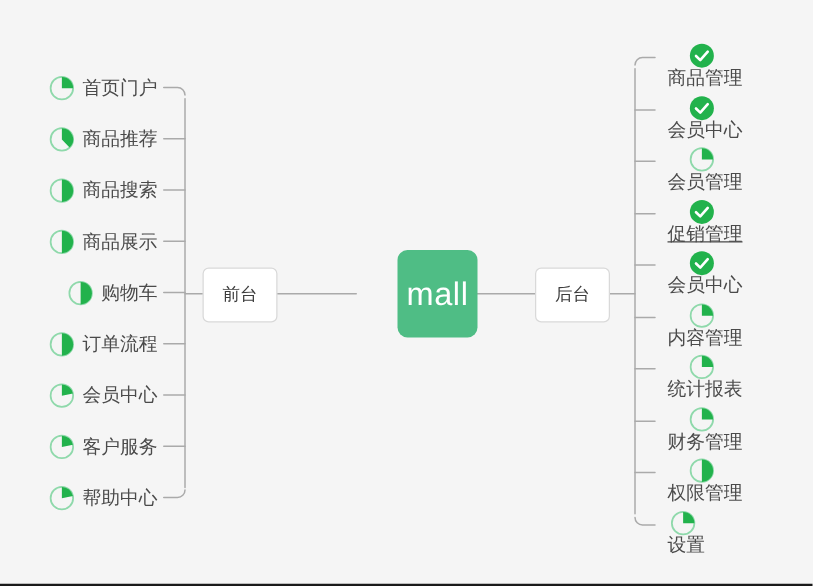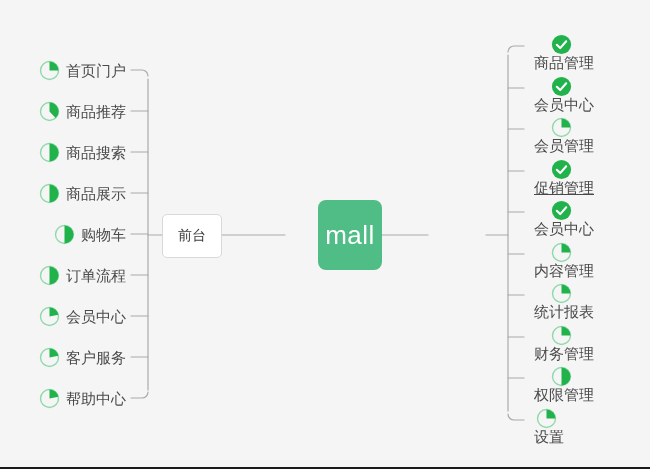--- a/index.html
+++ b/index.html
@@ -127,20 +127,23 @@
     </g>
   </svg>
 
   <div class="center-node">
     <span>mall</span>
   </div>
 
   <div class="mid-node mid-left">
     <span>前台</span>
   </div>
+  <div class="mid-node mid-right">
+    <span>后台</span>
+  </div>
 
   <div id="leaves">
       <div class="leaf left" style="top: 58px;">
         <svg class="icon" viewBox="0 0 21 21">
       <circle cx="10.5" cy="10.5" r="9" fill="none" stroke="#8fd9ab" stroke-width="1.4"></circle>
       <path d="M 10.5 10.5 L 10.5 1.5 A 9 9 0 0 1 19.50 10.50 Z" fill="#22b24c"></path>
     </svg>
         <span class="leaf-label">首页门户</span>
       </div>
       <div class="leaf left" style="top: 99px;">

